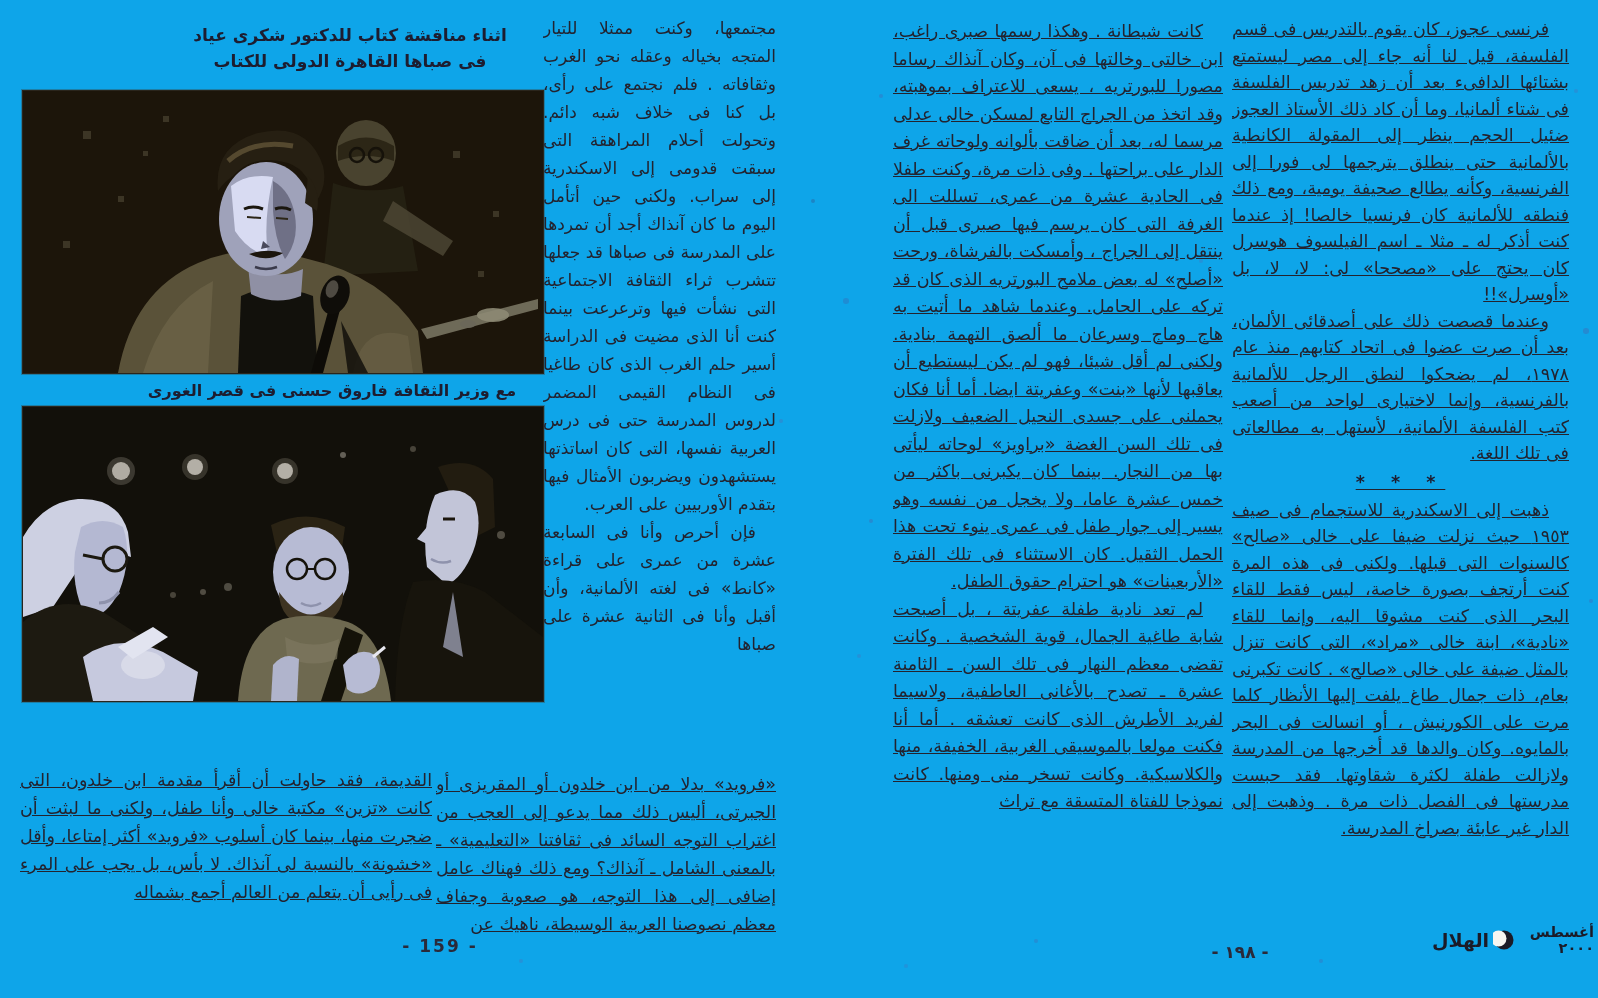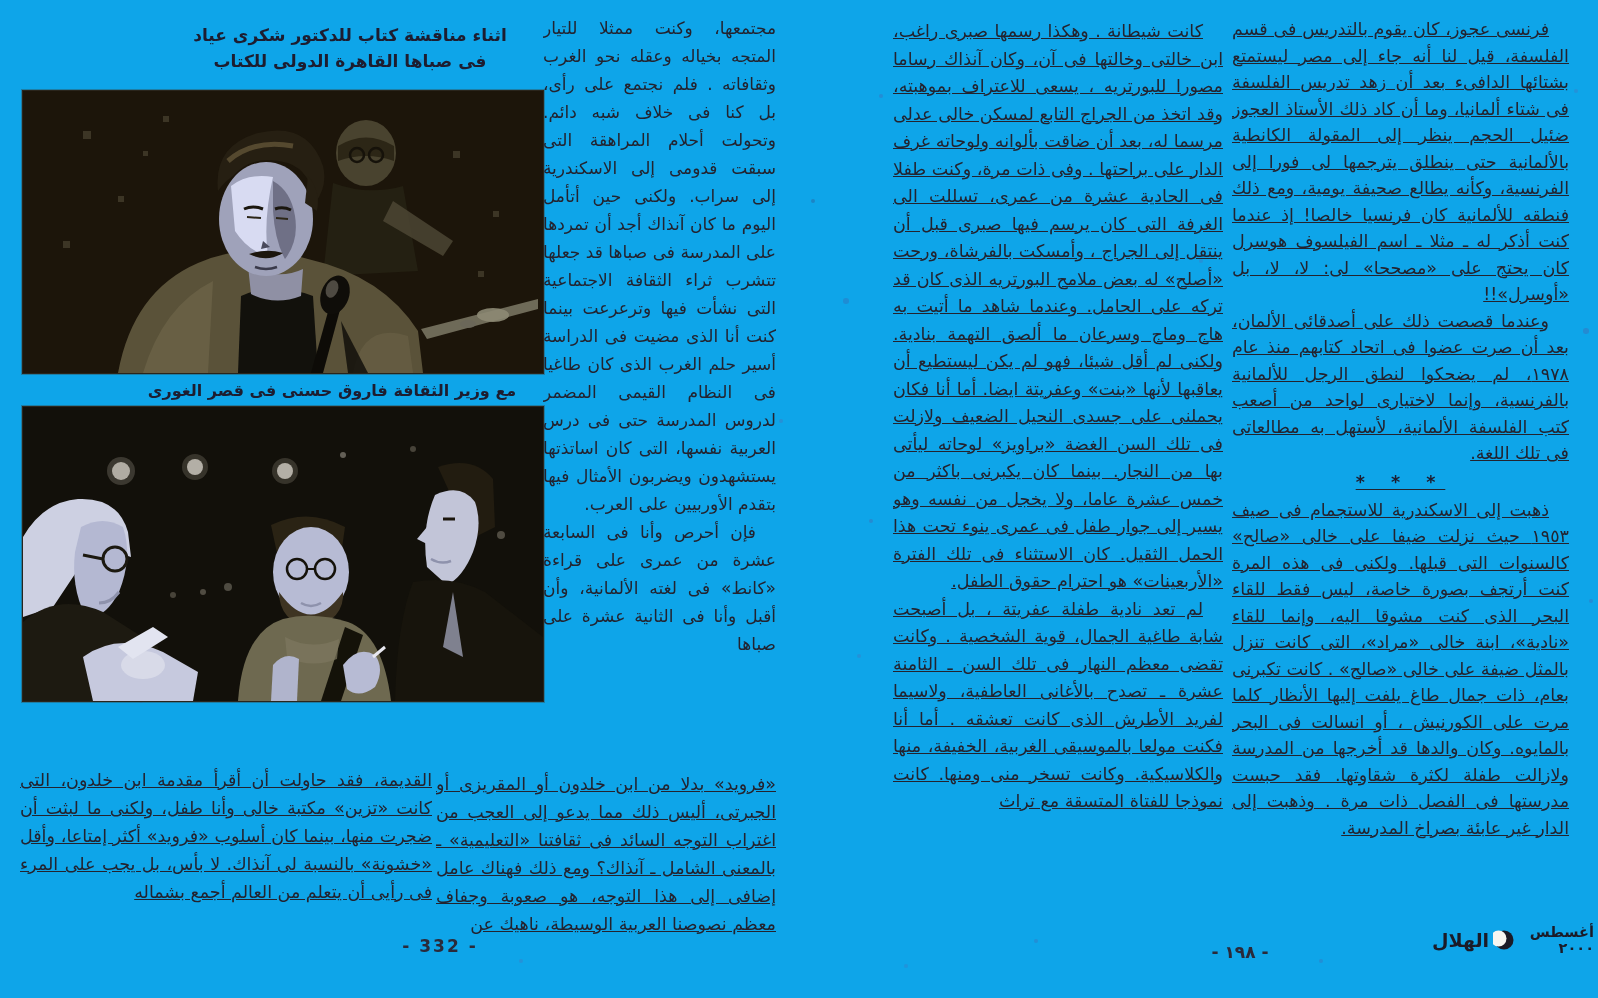--- a/index.html
+++ b/index.html
@@ -176,21 +176,21 @@
   </div>
 
   <div class="col bodytxt" style="left:436px;top:722px;width:340px;height:202px;line-height:28px;margin-top:48px;">
     <p>«فرويد» بدلا من ابن خلدون أو المقريزى أو الجبرتى، أليس ذلك مما يدعو إلى العجب من اغتراب التوجه السائد فى ثقافتنا «التعليمية» ـ بالمعنى الشامل ـ آنذاك؟ ومع ذلك فهناك عامل إضافى إلى هذا التوجه، هو صعوبة وجفاف معظم نصوصنا العربية الوسيطة، ناهيك عن</p>
   </div>
 
   <div class="col bodytxt" style="left:20px;top:726px;width:412px;height:202px;line-height:28px;margin-top:40px;">
     <p>القديمة، فقد حاولت أن أقرأ مقدمة ابن خلدون، التى كانت «تزين» مكتبة خالى وأنا طفل، ولكنى ما لبثت أن ضجرت منها، بينما كان أسلوب «فرويد» أكثر إمتاعا، وأقل «خشونة» بالنسبة لى آنذاك. لا بأس، بل يجب على المرء فى رأيى أن يتعلم من العالم أجمع بشماله</p>
   </div>
 
-  <div class="pagenum" style="left:375px;top:936px;width:130px;">- 332 -</div>
+  <div class="pagenum" style="left:375px;top:936px;width:130px;">- 159 -</div>
 
   <div class="col bodytxt" style="left:1232px;top:16px;width:337px;height:914px;line-height:26.5px;">
     <p class="indent">فرنسى عجوز، كان يقوم بالتدريس فى قسم الفلسفة، قيل لنا أنه جاء إلى مصر ليستمتع بشتائها الدافىء بعد أن زهد تدريس الفلسفة فى شتاء ألمانيا، وما أن كاد ذلك الأستاذ العجوز ضئيل الحجم ينظر إلى المقولة الكانطية بالألمانية حتى ينطلق يترجمها لى فورا إلى الفرنسية، وكأنه يطالع صحيفة يومية، ومع ذلك فنطقه للألمانية كان فرنسيا خالصا! إذ عندما كنت أذكر له ـ مثلا ـ اسم الفيلسوف هوسرل كان يحتج على «مصححا» لى: لا، لا، بل «أوسرل»!!</p>
     <p class="indent">وعندما قصصت ذلك على أصدقائى الألمان، بعد أن صرت عضوا فى اتحاد كتابهم منذ عام ١٩٧٨، لم يضحكوا لنطق الرجل للألمانية بالفرنسية، وإنما لاختيارى لواحد من أصعب كتب الفلسفة الألمانية، لأستهل به مطالعاتى فى تلك اللغة.</p>
     <p class="sep">* * *</p>
     <p class="indent">ذهبت إلى الاسكندرية للاستجمام فى صيف ١٩٥٣ حيث نزلت ضيفا على خالى «صالح» كالسنوات التى قبلها. ولكنى فى هذه المرة كنت أرتجف بصورة خاصة، ليس فقط للقاء البحر الذى كنت مشوقا اليه، وإنما للقاء «نادية»، ابنة خالى «مراد»، التى كانت تنزل بالمثل ضيفة على خالى «صالح» . كانت تكبرنى بعام، ذات جمال طاغ يلفت إليها الأنظار كلما مرت على الكورنيش ، أو انسالت فى البحر بالمايوه. وكان والدها قد أخرجها من المدرسة ولازالت طفلة لكثرة شقاوتها. فقد حبست مدرستها فى الفصل ذات مرة . وذهبت إلى الدار غير عابئة بصراخ المدرسة.</p>
   </div>
 
   <div class="col bodytxt" style="left:893px;top:18px;width:330px;height:936px;line-height:27.5px;">
     <p class="indent">كانت شيطانة . وهكذا رسمها صبرى راغب، ابن خالتى وخالتها فى آن، وكان آنذاك رساما مصورا للبورتريه ، يسعى للاعتراف بموهبته، وقد اتخذ من الجراج التابع لمسكن خالى عدلى مرسما له، بعد أن ضاقت بألوانه ولوحاته غرف الدار على براحتها . وفى ذات مرة، وكنت طفلا فى الحادية عشرة من عمرى، تسللت الى الغرفة التى كان يرسم فيها صبرى قبل أن ينتقل إلى الجراج ، وأمسكت بالفرشاة، ورحت «أصلح» له بعض ملامح البورتريه الذى كان قد تركه على الحامل. وعندما شاهد ما أتيت به هاج وماج وسرعان ما ألصق التهمة بنادية. ولكنى لم أقل شيئا، فهو لم يكن ليستطيع أن يعاقبها لأنها «بنت» وعفريتة ايضا. أما أنا فكان يحملنى على جسدى النحيل الضعيف ولازلت فى تلك السن الغضة «براويز» لوحاته ليأتى بها من النجار. بينما كان يكبرنى باكثر من خمس عشرة عاما، ولا يخجل من نفسه وهو يسير إلى جوار طفل فى عمرى ينوء تحت هذا الحمل الثقيل. كان الاستثناء فى تلك الفترة «الأربعينات» هو احترام حقوق الطفل.</p>

